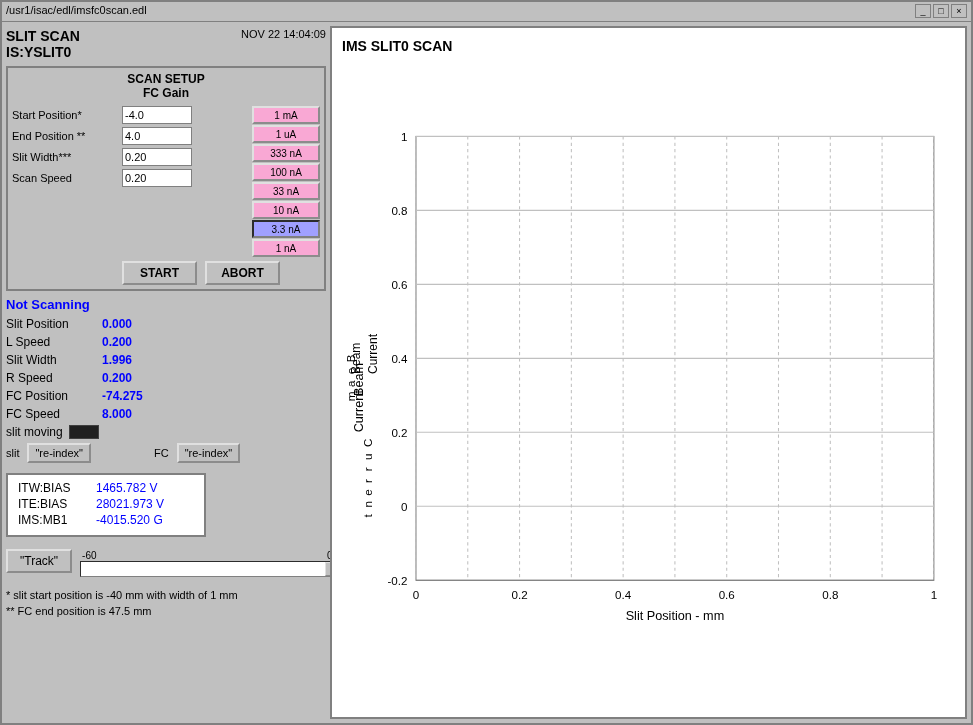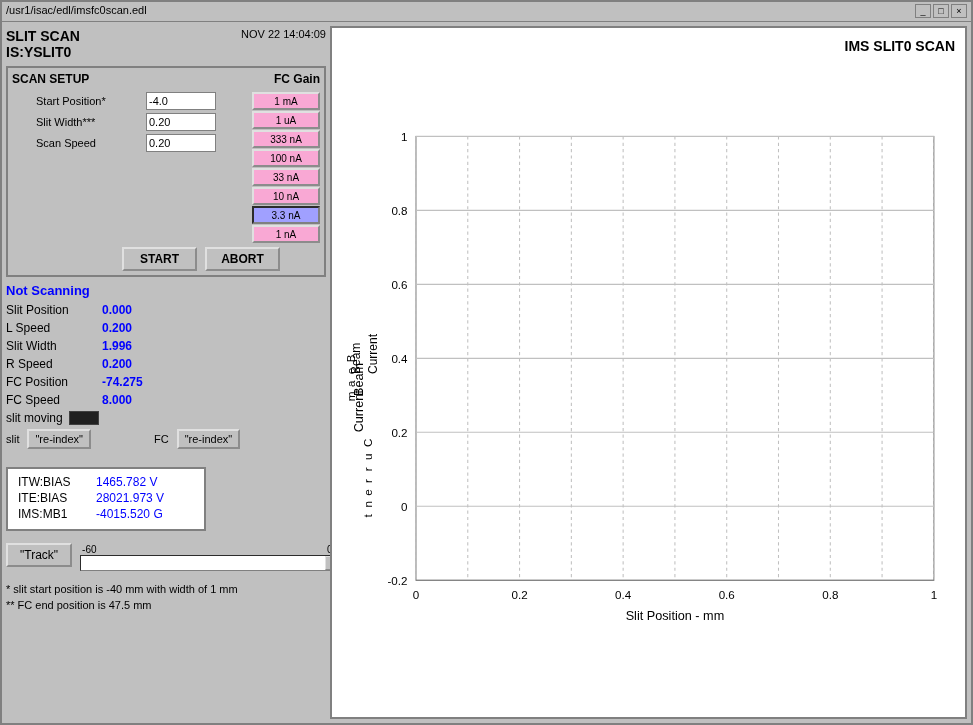--- a/index.html
+++ b/index.html
@@ -83,40 +83,40 @@
     .scan-setup-box {
       border: 2px solid #808080;
       background: #c0c0c0;
       padding: 4px;
     }
     .scan-setup-header {
       display: flex;
       justify-content: space-between;
       align-items: center;
       margin-bottom: 6px;
+      flex-direction: column;
     }
     .scan-setup-title {
       font-weight: bold;
       font-size: 12px;
     }
     .fc-gain-title {
       font-weight: bold;
       font-size: 12px;
       text-align: center;
     }
     .scan-row {
       display: flex;
       align-items: center;
       margin-bottom: 3px;
     }
     .scan-label {
       width: 110px;
       font-size: 11px;
       color: #000;
-      margin-left: 24px;
     }
     .scan-input {
       width: 70px;
       height: 18px;
       background: white;
       border: 1px solid #808080;
       font-size: 11px;
       padding: 1px 2px;
     }
     .fc-buttons-col {
@@ -210,21 +210,21 @@
       padding: 2px 6px;
       background: #c0c0c0;
       border: 2px outset #e0e0e0;
       font-size: 11px;
       cursor: pointer;
     }
     .bias-box {
       border: 2px solid #808080;
       background: white;
       padding: 6px 10px;
-      margin-top: 12px;
+      margin-top: 4px;
       width: 200px;
     }
     .bias-row {
       display: flex;
       gap: 8px;
       margin-bottom: 2px;
     }
     .bias-label {
       font-size: 12px;
       color: #000;
@@ -275,21 +275,21 @@
       flex-direction: column;
     }
     .chart-container {
       background: white;
       border: 2px solid #808080;
       flex: 1;
       padding: 10px 10px 10px 10px;
       position: relative;
     }
     .chart-title {
-      text-align: right;
+      text-align: left;
       font-size: 14px;
       font-weight: bold;
       margin-bottom: 6px;
     }
     svg.chart-svg {
       width: 100%;
       height: 100%;
     }
   </style>
 </head>
@@ -322,20 +322,24 @@
         <div class="scan-setup-header">
           <span class="scan-setup-title">SCAN SETUP</span>
           <span class="fc-gain-title">FC Gain</span>
         </div>
 
         <div style="display:flex; gap:4px;">
           <div style="flex:1;">
             <div class="scan-row">
               <span class="scan-label">Start Position*</span>
               <input class="scan-input" type="text" value="-4.0" style="">
+            </div>
+            <div class="scan-row">
+              <span class="scan-label">End Position **</span>
+              <input class="scan-input" type="text" value="4.0" style="">
             </div>
             <div class="scan-row">
               <span class="scan-label">Slit Width***</span>
               <input class="scan-input" type="text" value="0.20" style="">
             </div>
             <div class="scan-row">
               <span class="scan-label">Scan Speed</span>
               <input class="scan-input" type="text" value="0.20" style="">
             </div>
           </div>

